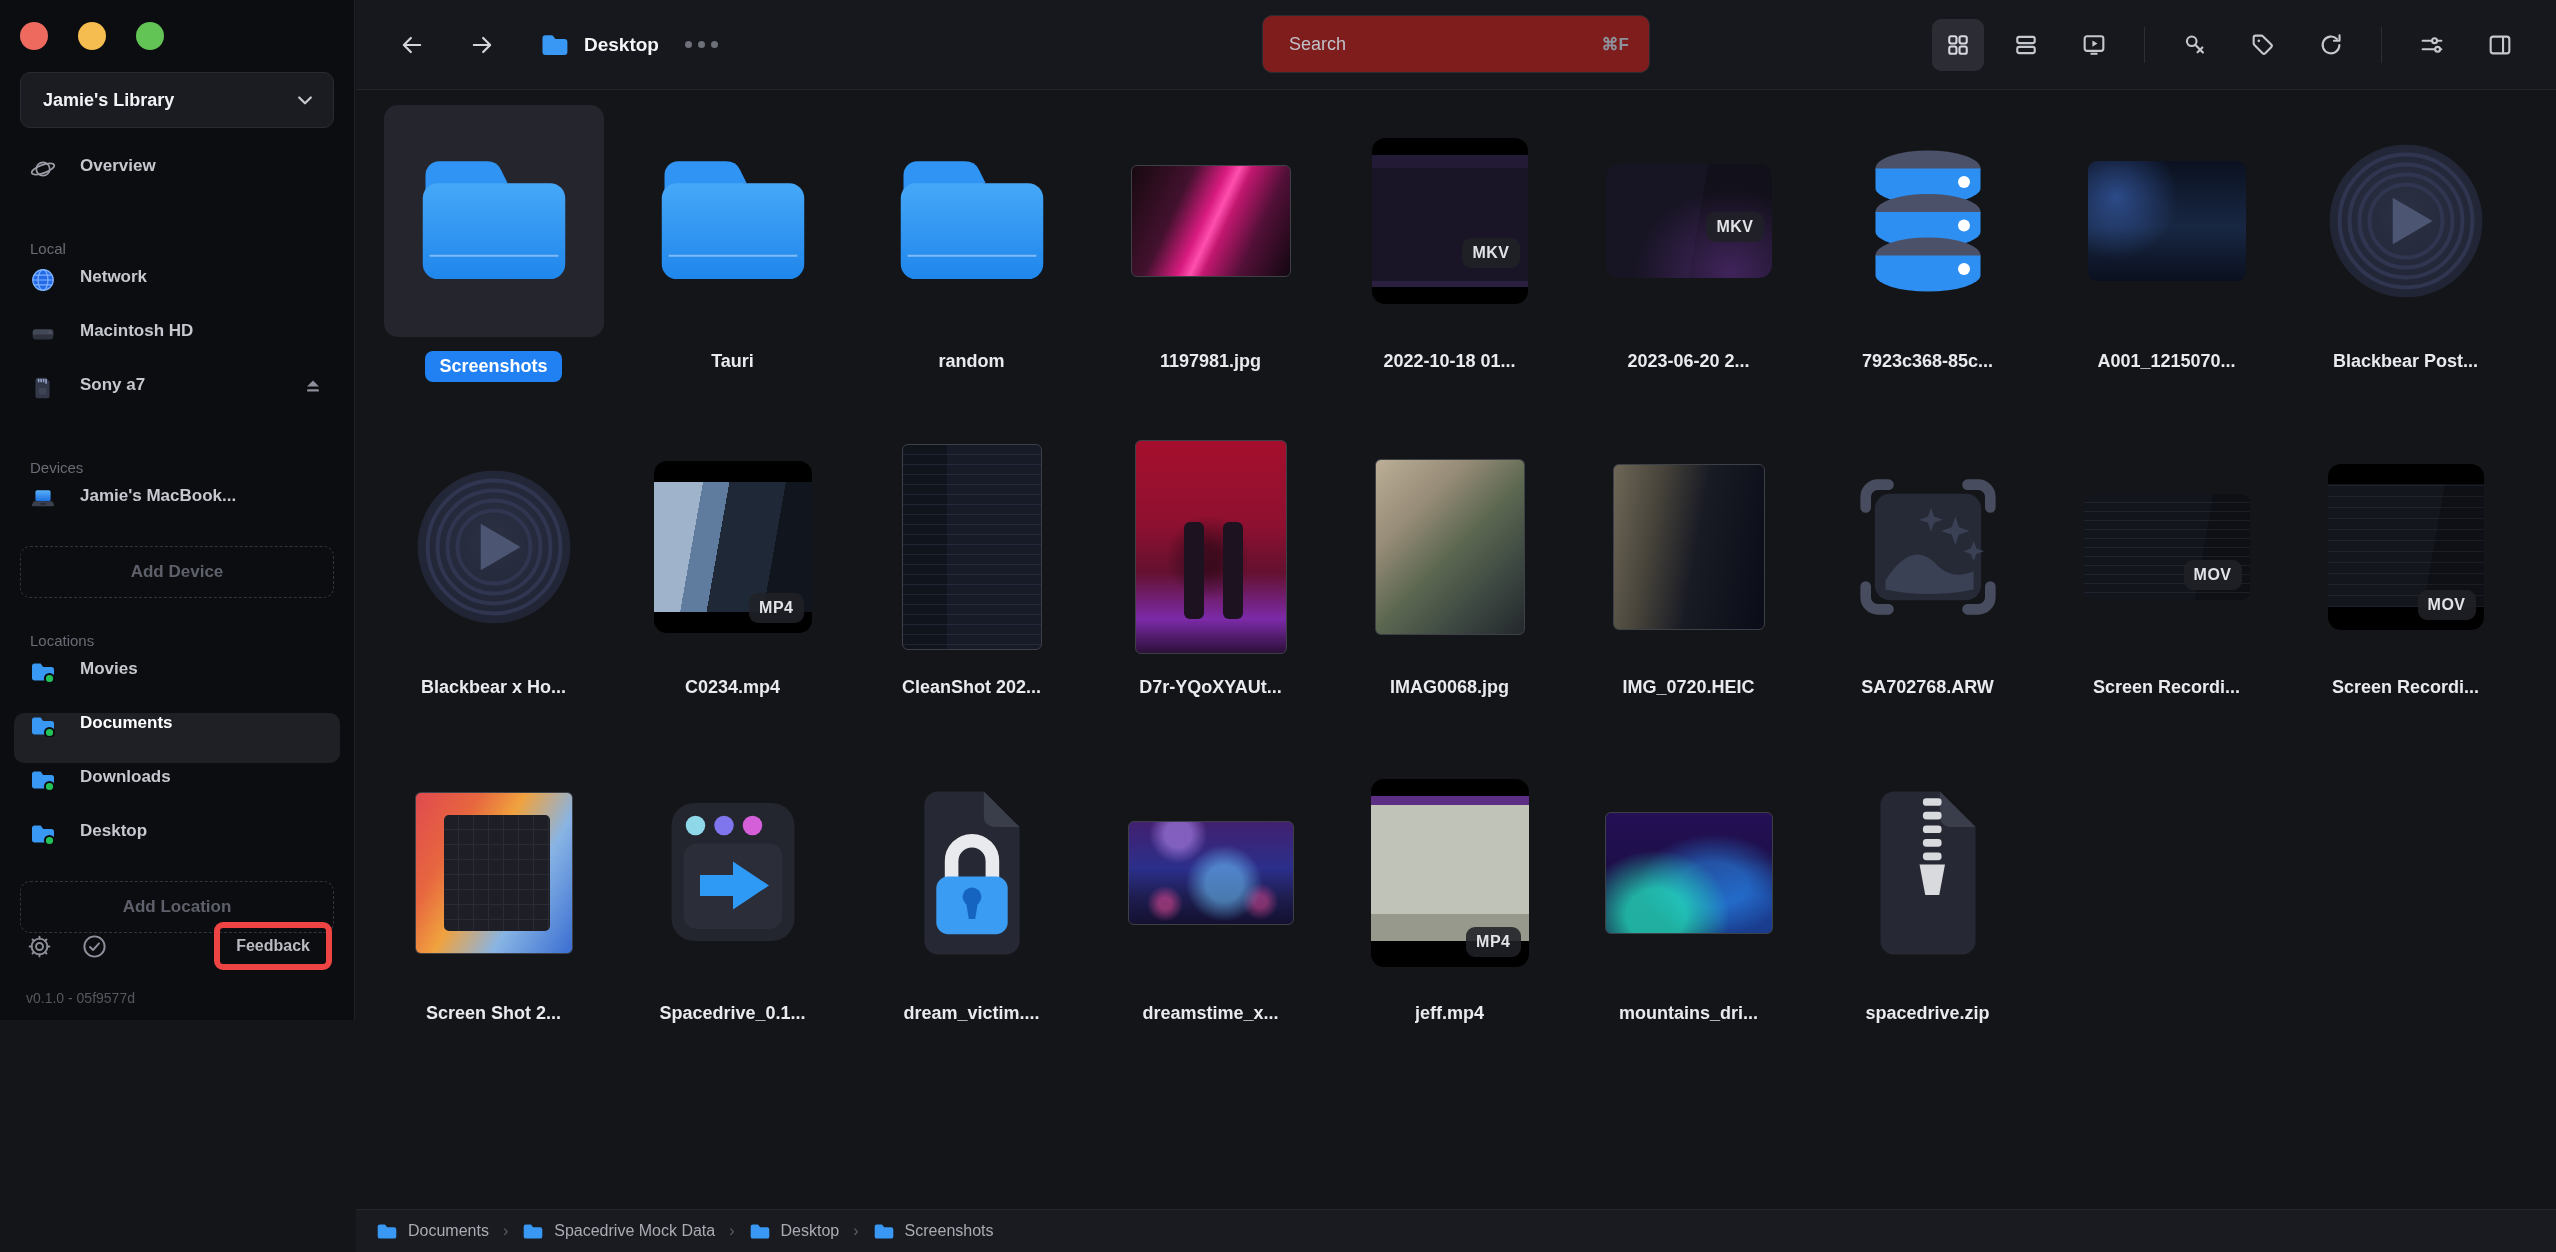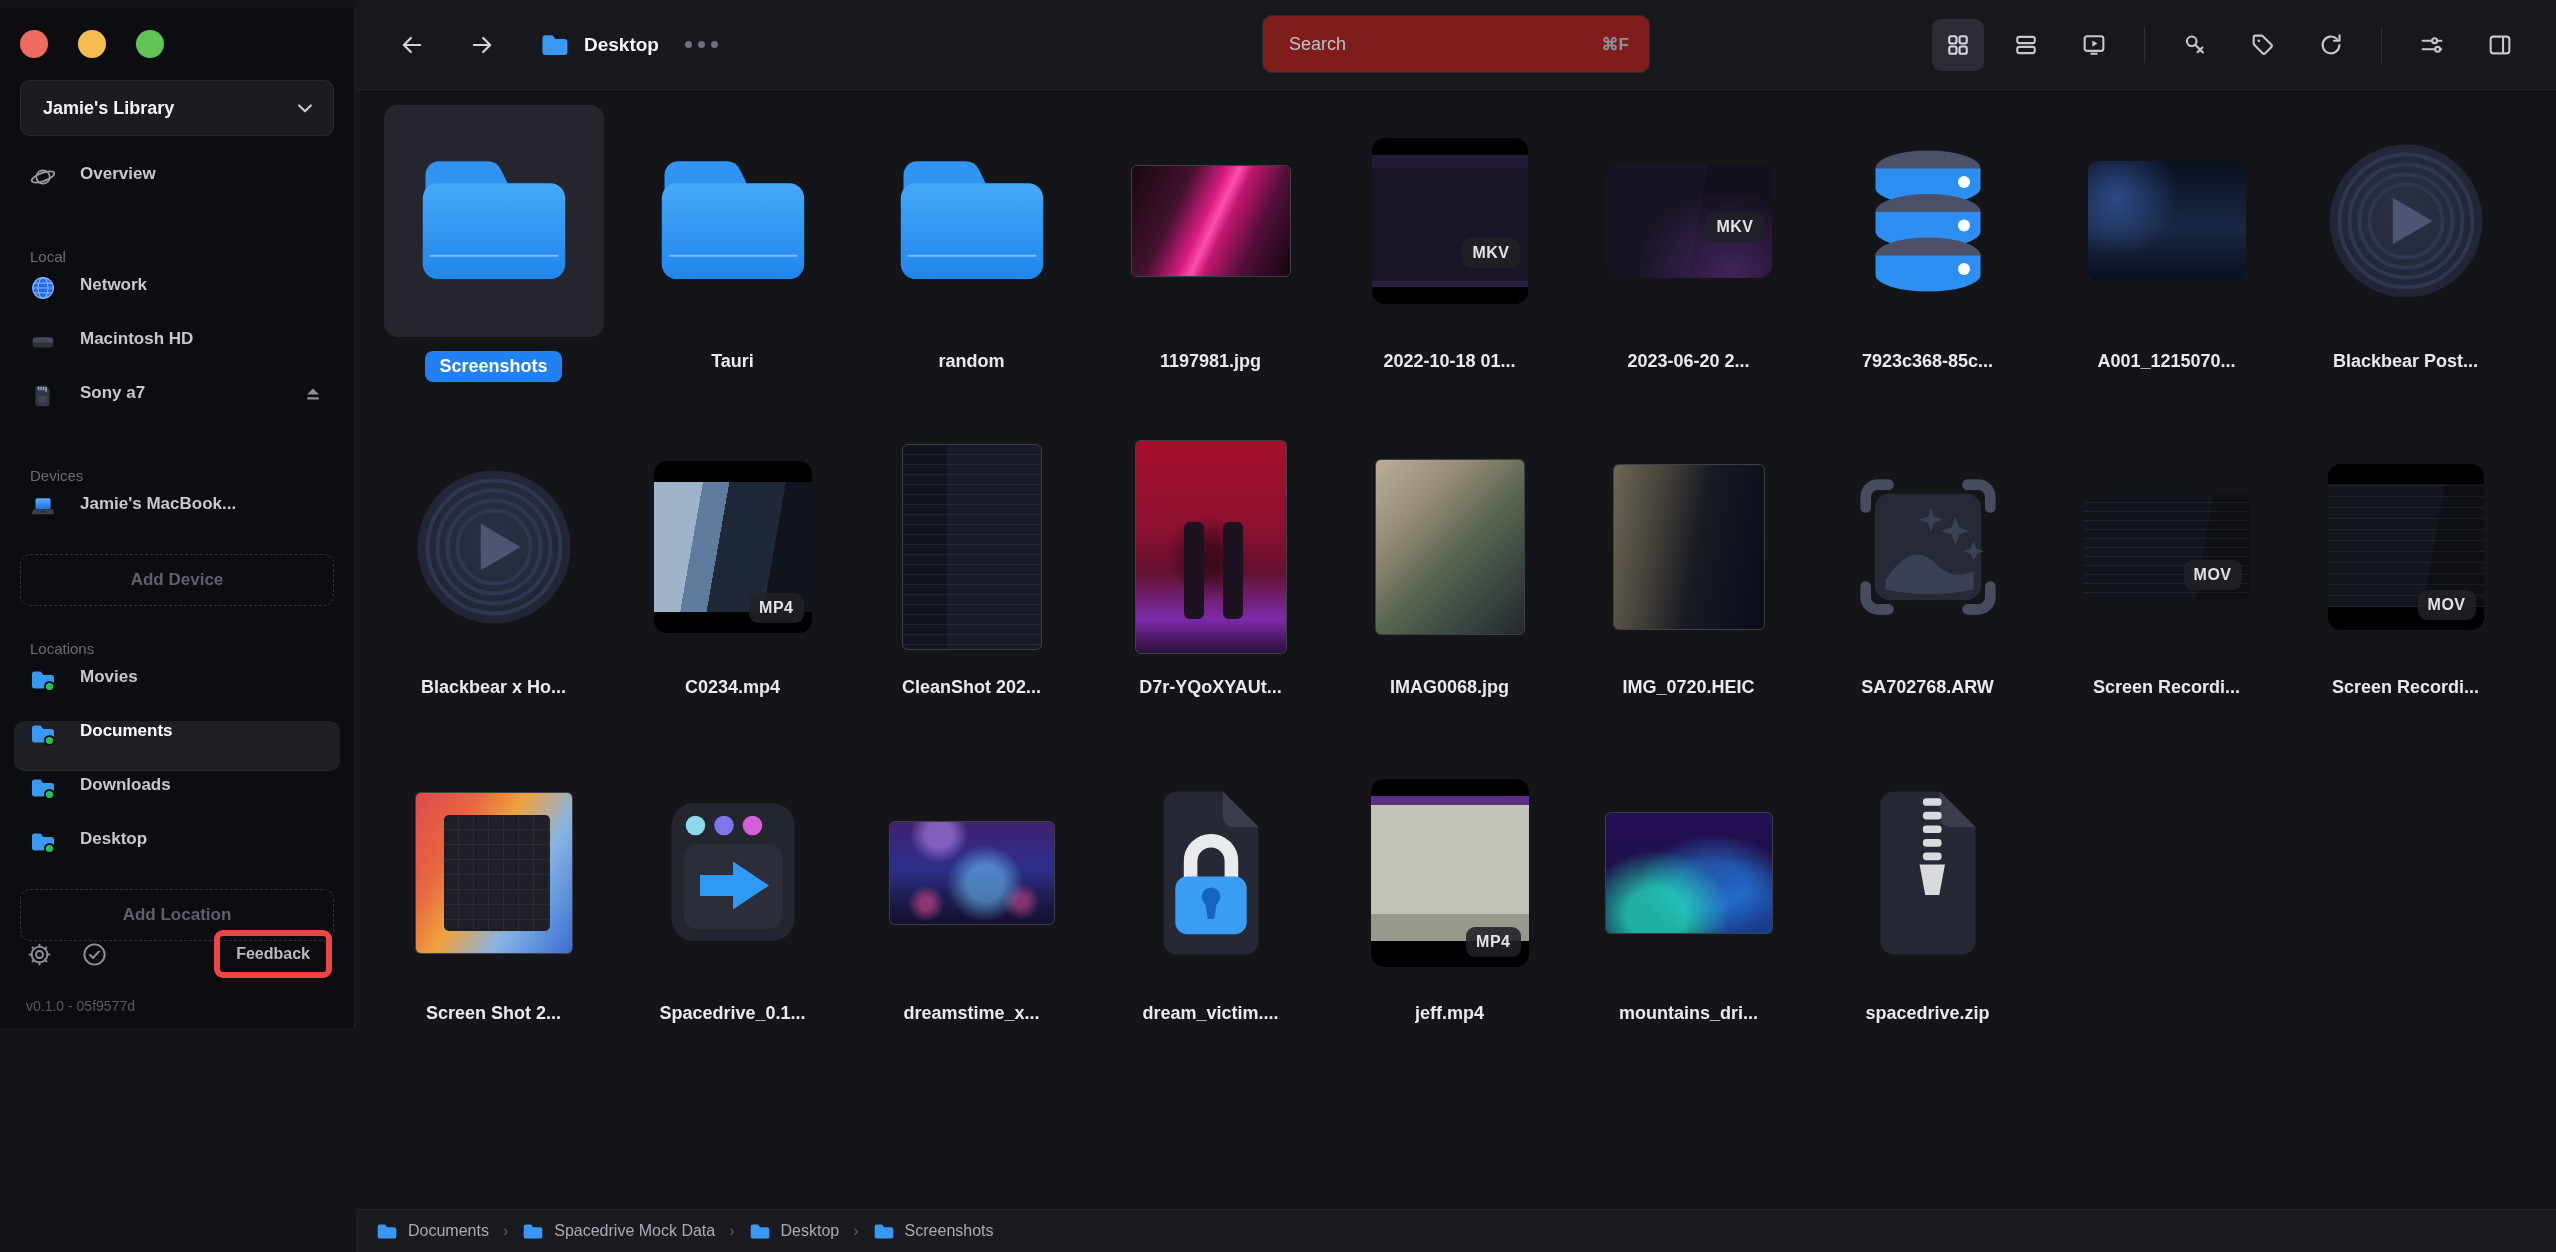--- a/index.html
+++ b/index.html
@@ -1,20 +1,20 @@
 <!DOCTYPE html>
 <html style="--accent: #2180f2;"><head>
 <meta charset="utf-8">
 <style>
   * { margin:0; padding:0; box-sizing:border-box; }
   html,body { width:2556px; height:1252px; overflow:hidden; background:#141519;
     font-family:"Liberation Sans", sans-serif; -webkit-font-smoothing:antialiased; }
 
   
-  .sidebar { position:absolute; left:0; top:8px; width:355px; height:1020px;
+  .sidebar { position:absolute; left:0; top:0; width:355px; height:1020px;
     background:#0c0d10; border-right:1px solid #1e2026; z-index:5; }
   .traffic { display:flex; gap:30px; padding:22px 0 0 20px; }
   .tl { width:28px; height:28px; border-radius:50%; }
   .lib-select { margin:22px 20px 0 20px; height:56px; background:#1b1c21;
     border:1px solid #2a2b32; border-radius:10px; display:flex; align-items:center;
     justify-content:space-between; padding:0 18px 0 22px; cursor:default; }
   .lib-select .name { color:#f2f3f5; font-size:18px; font-weight:700; }
   .chev { width:20px; height:20px; }
   .side-item { display:flex; align-items:flex-start; gap:24px; height:50px; margin:4px 14px;
     padding:0 16px; border-radius:10px; color:#c6c8d0; font-size:17px; font-weight:600; }
@@ -612,38 +612,38 @@
     <circle cx="63" cy="21" r="6.5" fill="#d55fd8"></circle>
     <rect x="17" y="33" width="66" height="57" rx="9" fill="#2b2d38"></rect>
     <path d="M28 54h22v-9l24 16-24 16v-9H28z" fill="#2f9af5"></path>
             </svg>
           </div>
         </div>
         <div class="label-row"><span class="flabel">Spacedrive_0.1...</span></div>
       </div>
       <div class="cell">
         <div class="thumb-area">
-          <div class="thumb t-img t-art-moon"></div>
-        </div>
-        <div class="label-row"><span class="flabel">dreamstime_x...</span></div>
-      </div>
-      <div class="cell">
-        <div class="thumb-area">
           <div class="thumb t-svg">
             <svg viewBox="0 0 80 100" width="136" height="170">
     <path d="M12 10a8 8 0 0 1 8-8h27l21 21v67a8 8 0 0 1-8 8H20a8 8 0 0 1-8-8z" fill="#262933"></path>
     <path d="M47 2l21 21H53a6 6 0 0 1-6-6z" fill="#3a3e4b"></path>
     <path d="M28 54V43a12 12 0 0 1 24 0v11" fill="none" stroke="#e9eaee" stroke-width="8" stroke-linecap="round"></path>
     <rect x="19" y="52" width="42" height="34" rx="7" fill="#3b9cf4"></rect>
     <circle cx="40" cy="64" r="5.5" fill="#1565c0"></circle>
               <path d="M36.5 67h7l-1.6 10h-3.8z" fill="#1565c0"></path>
             </svg>
           </div>
         </div>
         <div class="label-row"><span class="flabel">dream_victim....</span></div>
+      </div>
+      <div class="cell">
+        <div class="thumb-area">
+          <div class="thumb t-img t-art-moon"></div>
+        </div>
+        <div class="label-row"><span class="flabel">dreamstime_x...</span></div>
       </div>
       <div class="cell">
         <div class="thumb-area">
           <div class="thumb t-vid t-vid-jeff">
             <span class="badge">MP4</span>
           </div>
         </div>
         <div class="label-row"><span class="flabel">jeff.mp4</span></div>
       </div>
       <div class="cell">

